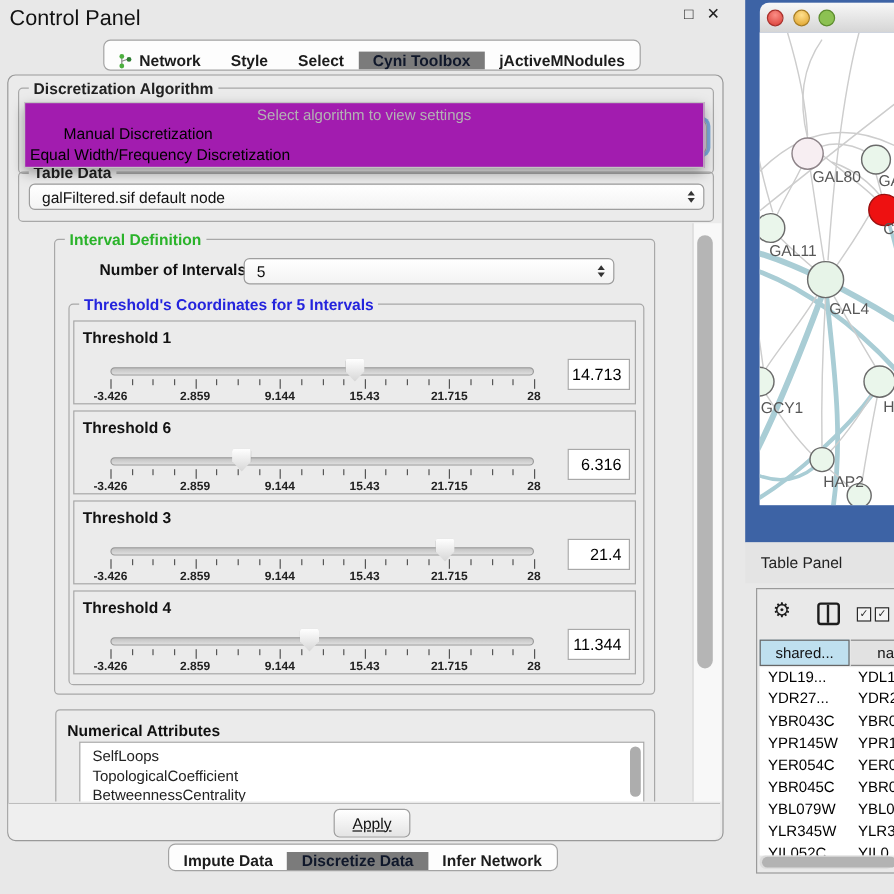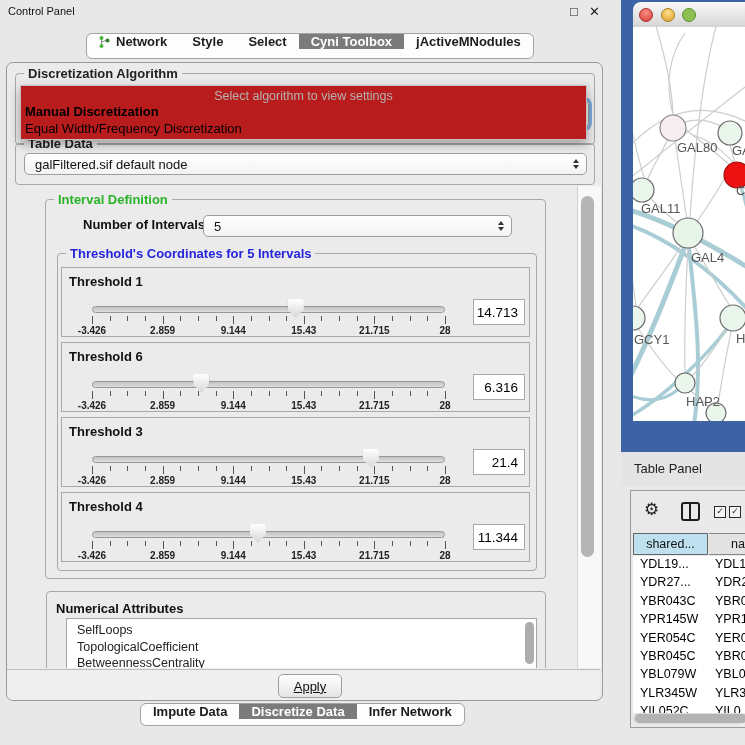--- a/index.html
+++ b/index.html
@@ -1,49 +1,49 @@
 <!DOCTYPE html>
 <html><head>
 <meta charset="utf-8">
 <style>
   html,body{margin:0;padding:0;background:#e8e8e8;}
   #stage{position:relative;width:745px;height:745px;background:#e8e8e8;overflow:hidden;
          font-family:"Liberation Sans","DejaVu Sans",sans-serif;color:#111;}
   .abs{position:absolute;}
   
   #cp-titlebar{left:0;top:0;width:612px;height:24px;}
-  #cp-title{left:8px;top:5px;font-size:11px;color:#111;}
+  #cp-title{left:8px;top:5px;font-size:18px;color:#111;}
   .win-icon{top:4px;font-size:13px;color:#222;font-weight:bold;cursor:default;}
   
-  .tabbar{display:flex;align-items:flex-start;background:#fdfdfd;border:1px solid #a3a3a3;
+  .tabbar{display:flex;align-items:flex-end;background:#fdfdfd;border:1px solid #a3a3a3;
           border-radius:6px;overflow:hidden;}
   .tabbar .tab{display:flex;align-items:center;justify-content:center;font-size:13px;
           font-weight:600;color:#1c1c1c;padding:0 12px;white-space:nowrap;cursor:default;}
-  .tabbar .tab.sel{background:#7b7b7b;color:#ffffff;}
+  .tabbar .tab.sel{background:#7b7b7b;color:#0f172a;}
   .tabbar .sep{width:1px;background:#cccccc;margin:4px 0;}
   
   #content-box{left:6px;top:62px;width:595px;height:637px;border:1px solid #999;
                border-radius:7px;background:#ebebeb;}
   .group{position:absolute;border:1px solid #a8a8a8;border-radius:4px;}
   .group-label{position:absolute;top:-8px;left:8px;background:#ebebeb;padding:0 4px;
                font-size:13px;font-weight:600;color:#222;white-space:nowrap;}
   .group-label.green{color:#2ab32a;}
   .group-label.blue{color:#2424dd;font-weight:600;}
   .combo{position:absolute;background:linear-gradient(#ffffff,#f3f3f3);border:1px solid #9e9e9e;
          border-radius:5px;font-size:13px;color:#111;display:flex;align-items:center;
          padding:0 10px;box-sizing:border-box;}
   .combo.focus{box-shadow:0 0 0 3px rgba(105,160,215,.85);}
   .arrows{position:absolute;right:7px;top:50%;transform:translateY(-50%);display:flex;
           flex-direction:column;align-items:center;}
   .arrows .up{width:0;height:0;border-left:3.5px solid transparent;border-right:3.5px solid transparent;
           border-bottom:4.5px solid #333;margin-bottom:2px;}
   .arrows .dn{width:0;height:0;border-left:3.5px solid transparent;border-right:3.5px solid transparent;
           border-top:4.5px solid #333;}
   
-  #algo-popup{left:13px;top:22px;width:565px;height:53px;background:#b91c1c;border:1px solid #c2c2c2;
+  #algo-popup{left:13px;top:22px;width:565px;height:53px;background:#a21caf;border:1px solid #c2c2c2;
           box-shadow:0 4px 10px rgba(0,0,0,.35);z-index:30;}
   #algo-popup .ph{position:absolute;left:0;right:0;top:3px;text-align:center;font-size:12.5px;
           color:#b3b3b3;}
   .popup-item{position:absolute;left:4px;font-size:13px;color:#000;white-space:nowrap;}
   
   .card{position:absolute;left:53px;width:469px;height:70px;border:1px solid #a8a8a8;
         background:#ebebeb;box-sizing:border-box;}
   .card .tlabel{position:absolute;left:7px;top:6px;font-size:13px;font-weight:700;color:#111;}
   .track{position:absolute;left:30px;top:38px;width:353px;height:7px;border:1px solid #979797;
         border-radius:4px;background:linear-gradient(#c2c2c2,#dedede);box-sizing:border-box;}
@@ -143,21 +143,21 @@
         <span class="arrows">
             <span class="up"></span>
             <span class="dn"></span>
           </span>
       </div>
     </div>
 
     <div class="abs" id="algo-popup">
       <div class="ph">Select algorithm to view settings</div>
       <div id="algo-items">
-          <div class="popup-item" style="top: 18px; font-weight: 700;">Manual Discretization</div>
+          <div class="popup-item" style="top: 18px; font-weight: 400; margin-left: 28px;">Manual Discretization</div>
           <div class="popup-item" style="top: 35px; font-weight: 400;">Equal Width/Frequency Discretization</div>
         </div>
     </div>
 
     <div class="group" style="left:8px;top:80px;width:578px;height:40px;">
       <span class="group-label">Table Data</span>
       <div class="combo" style="left:8px;top:9px;width:563px;height:22px;">
         <span>galFiltered.sif default node</span>
         <span class="arrows">
             <span class="up"></span>

